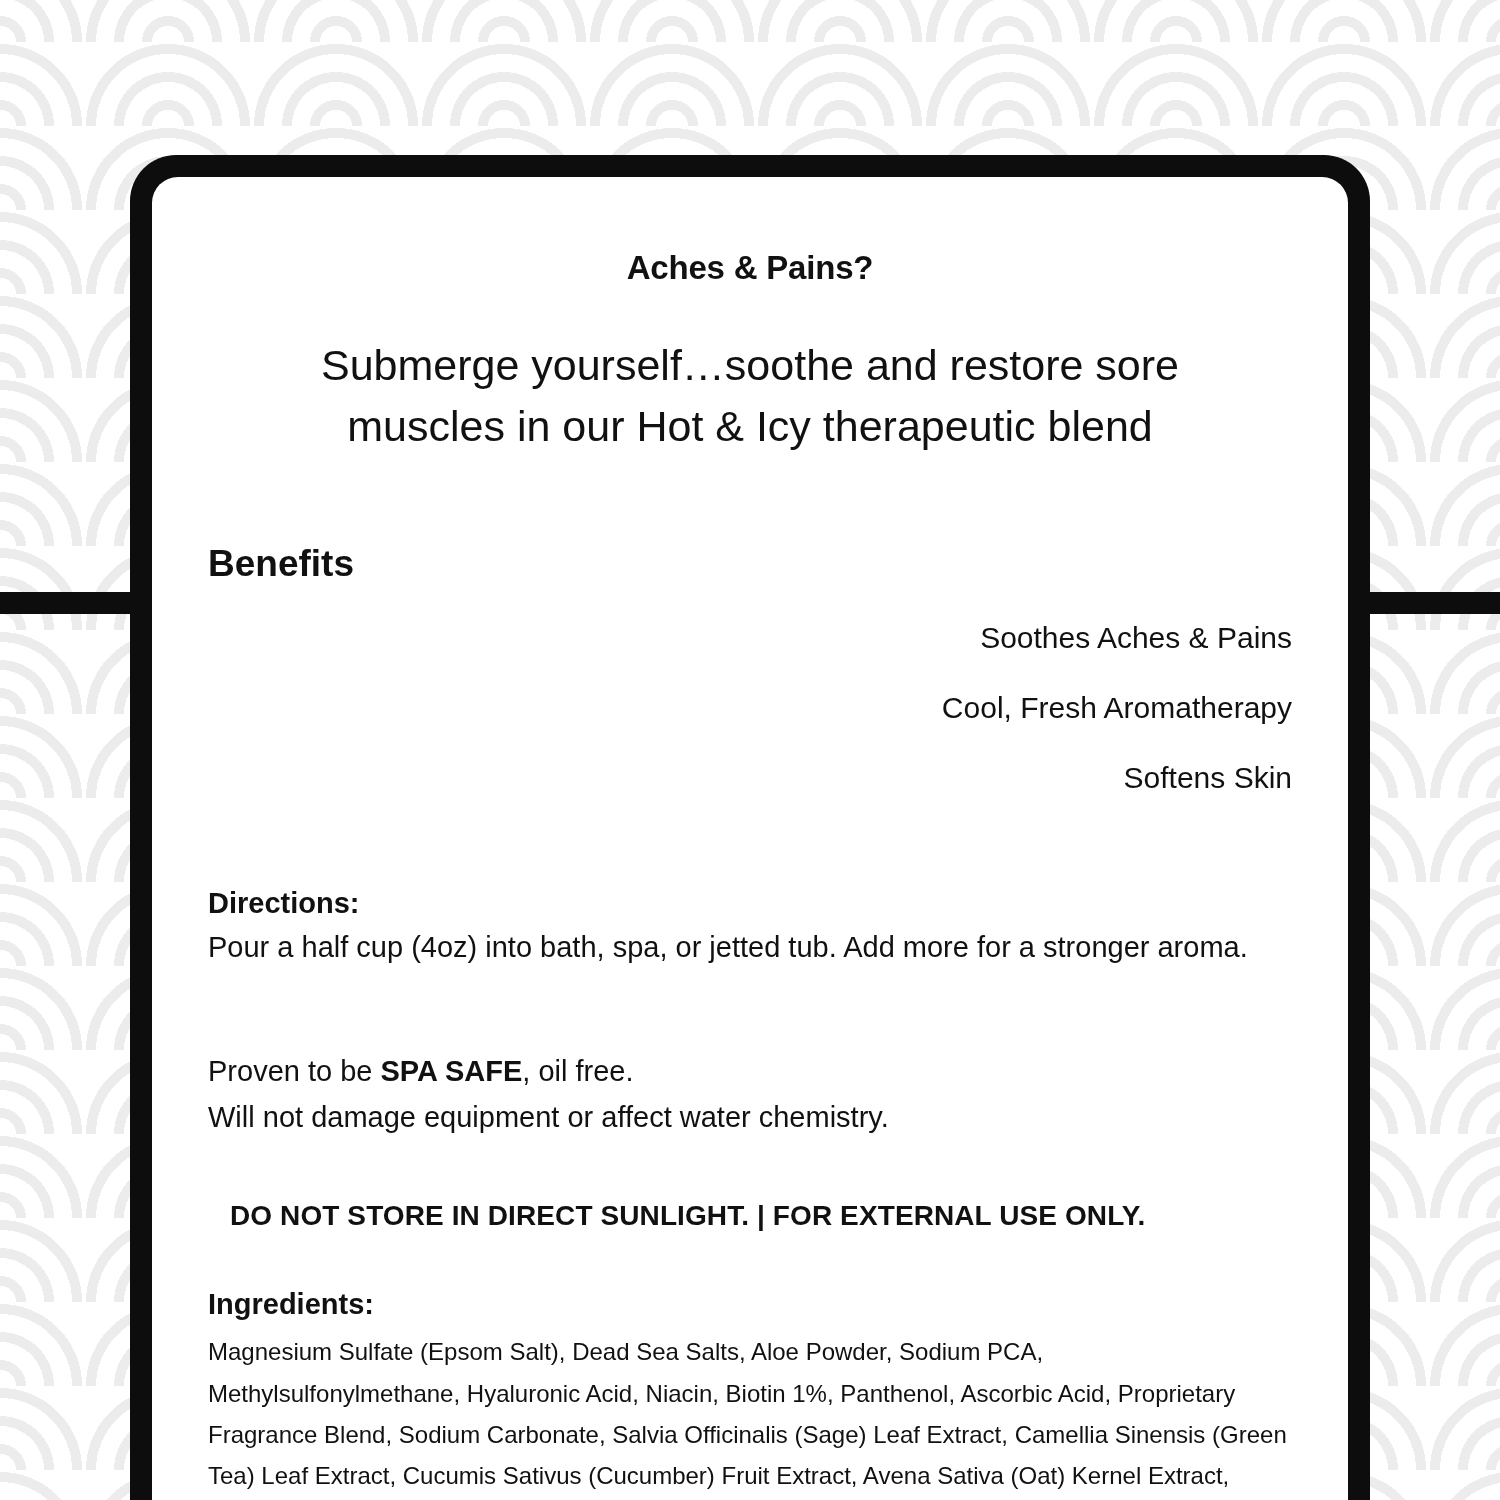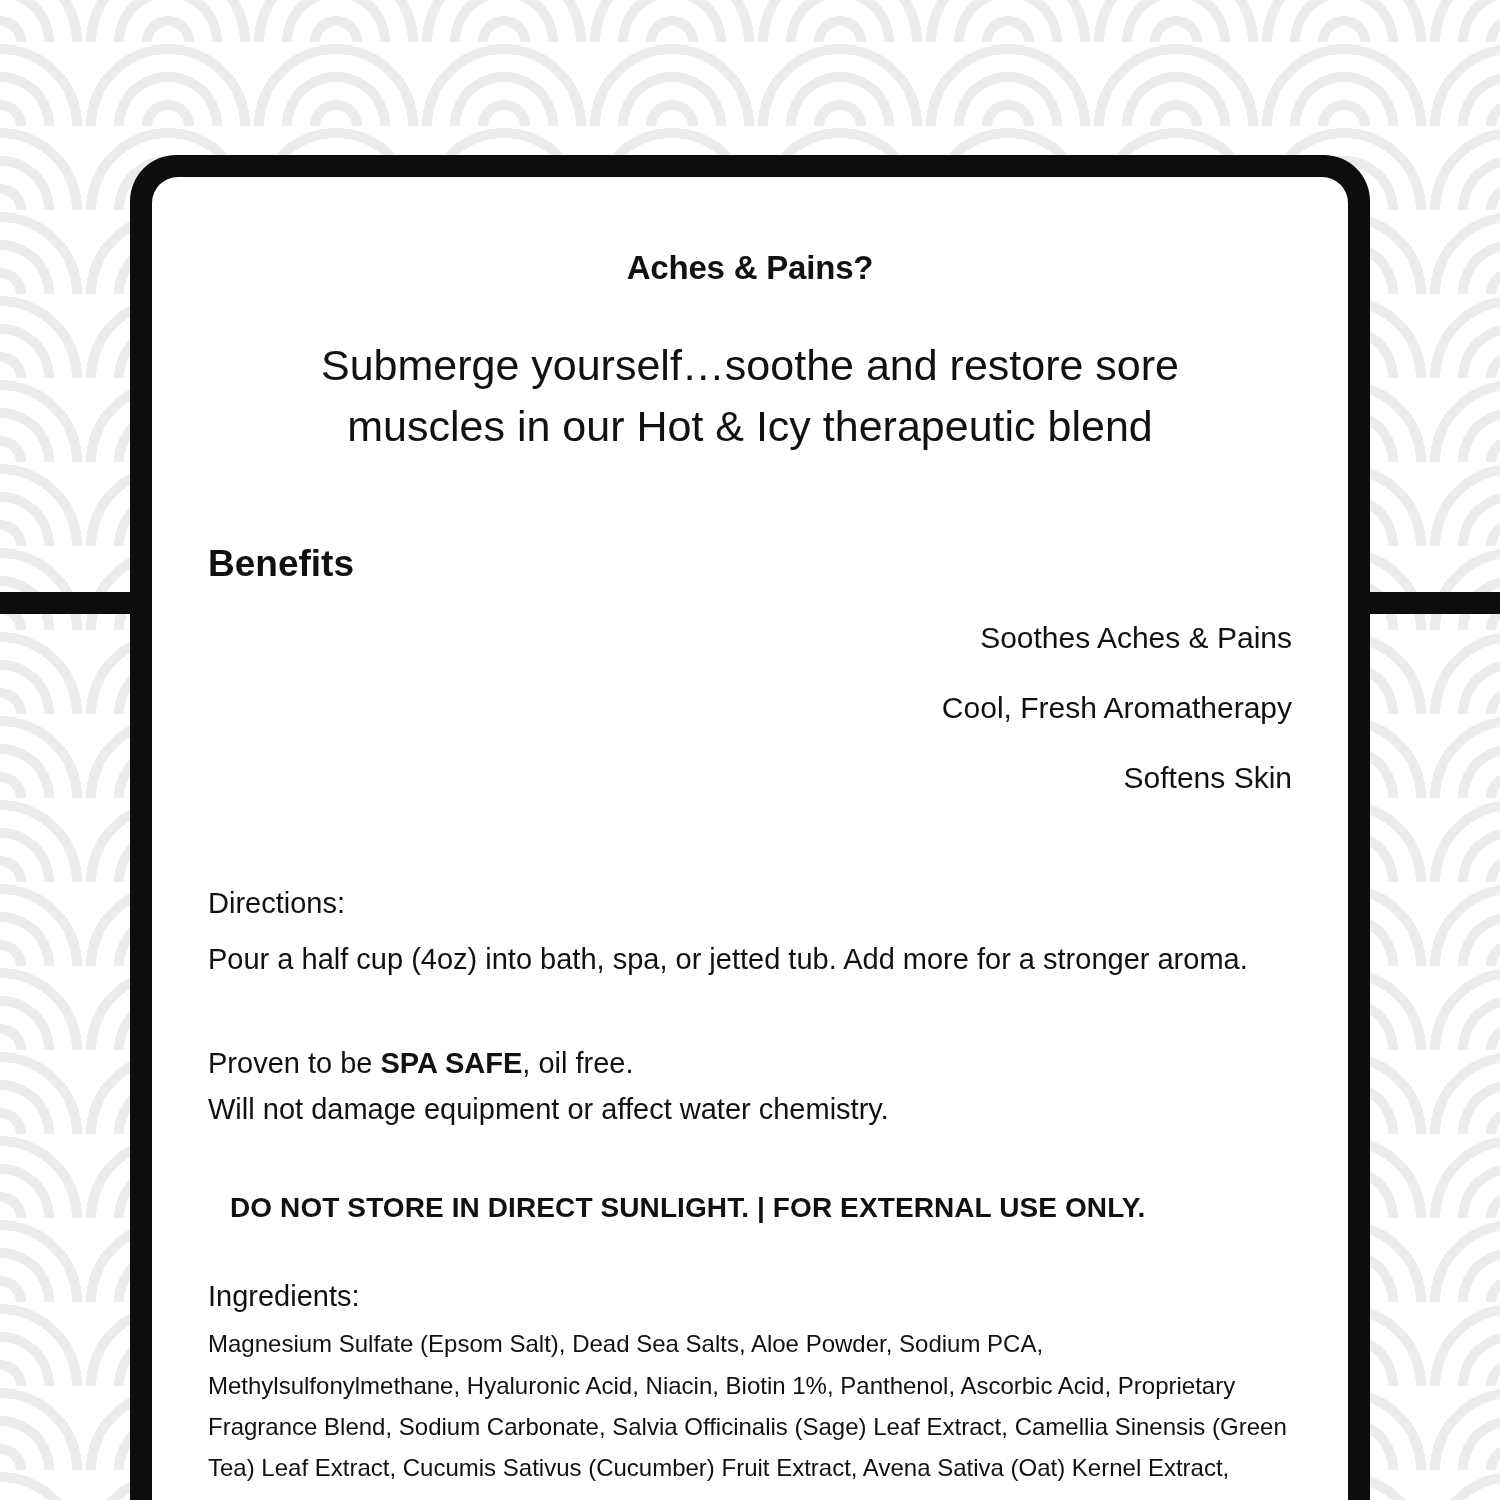--- a/index.html
+++ b/index.html
@@ -87,33 +87,33 @@
   }
   .benefit-line {
     text-align: right;
     font-size: 30px;
     font-weight: normal;
     margin: 36px 0 0 0;
   }
 
   .section-title {
     font-size: 29px;
-    font-weight: normal;
+    font-weight: bold;
     margin: 0;
   }
   .body-text {
     font-size: 29px;
     font-weight: normal;
     line-height: 1.45;
     margin: 0;
   }
   .block-directions { margin-top: 92px; }
-  .block-directions .body-text { margin-top: 18px; }
+  .block-directions .body-text { margin-top: 6px; }
 
-  .block-spa { margin-top: 62px; }
+  .block-spa { margin-top: 82px; }
   .block-spa .body-text + .body-text { margin-top: 4px; }
   .body-text strong { font-weight: bold; }
 
   .warning {
     font-size: 28px;
     font-weight: bold;
     letter-spacing: 0.1px;
     margin: 62px 0 0 22px;
   }
 

